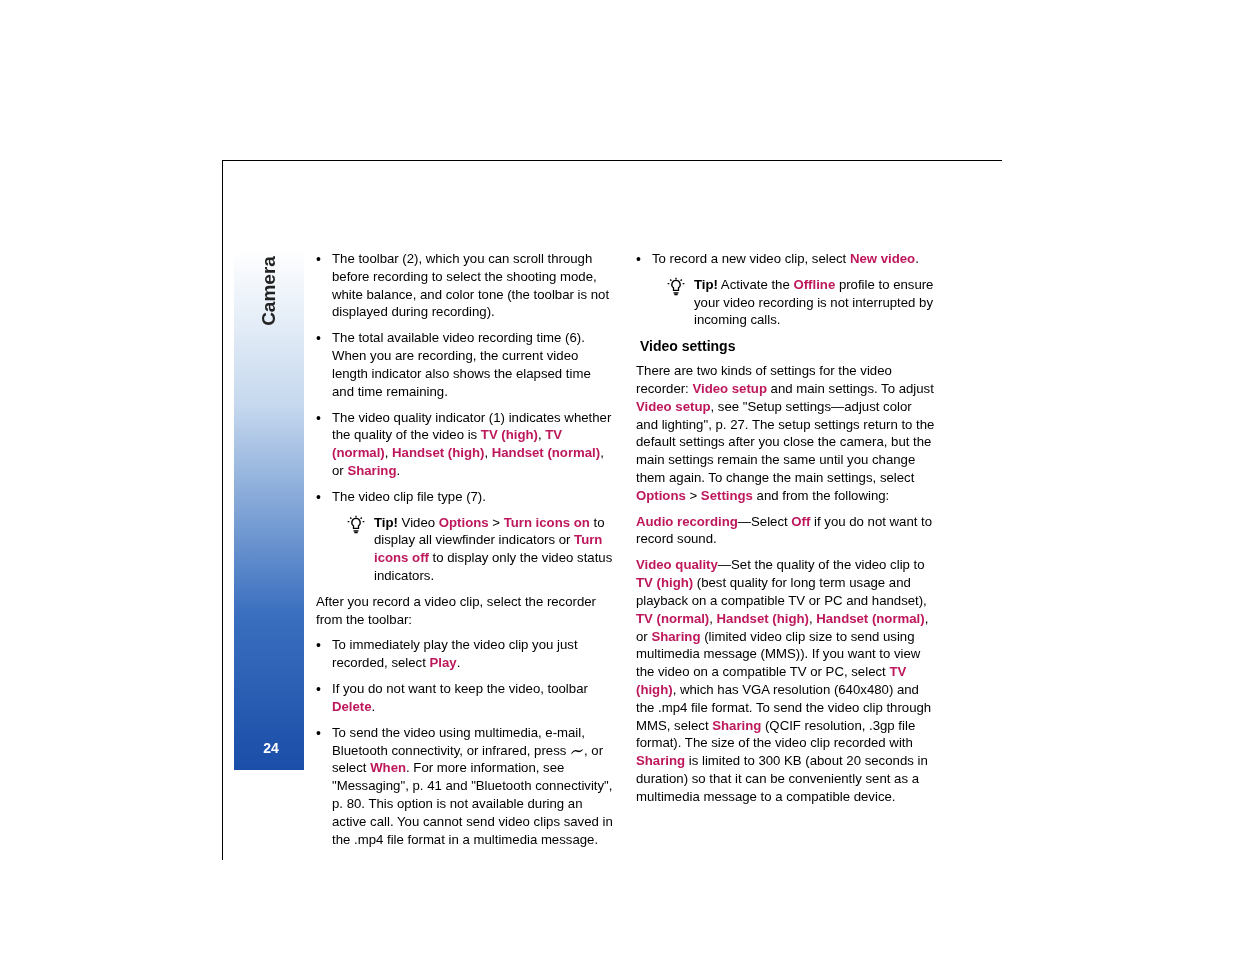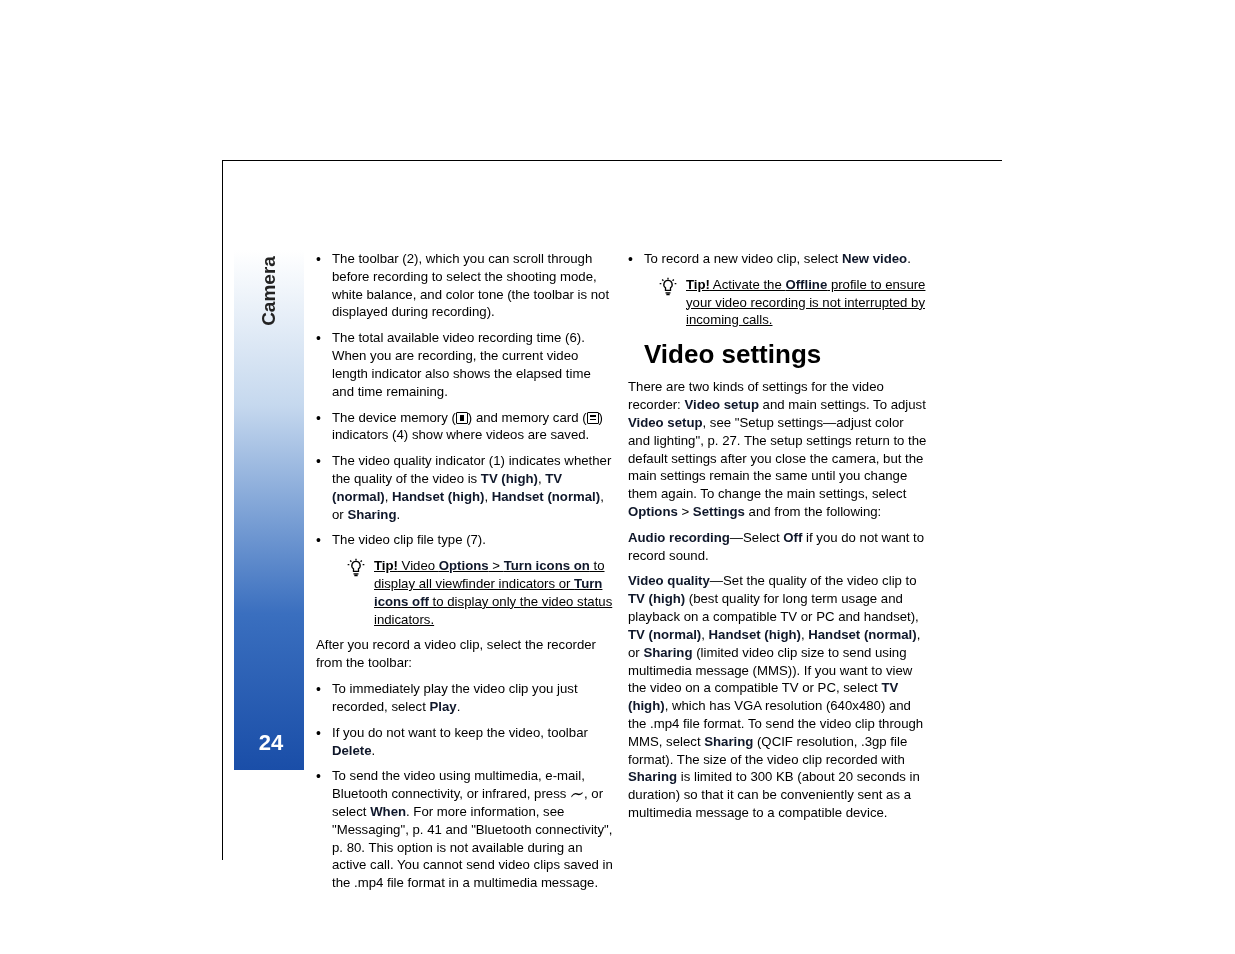--- a/index.html
+++ b/index.html
@@ -33,29 +33,29 @@
     white-space: nowrap;
   }
   .page-number {
     position: absolute;
     left: 4px;
     right: 0;
     bottom: 14px;
     text-align: center;
     color: #fff;
     font-weight: bold;
-    font-size: 22px;
+    font-size: 14px;
   }
   .content {
     position: absolute;
     left: 316px;
     top: 250px;
     width: 620px;
     display: flex;
-    gap: 12px;
+    gap: 20px;
     font-size: 13.2px;
     line-height: 1.35;
   }
   .col {
     width: 300px;
   }
   ul.bullets {
     list-style: none;
     padding: 0;
     margin: 0 0 8px 0;
@@ -65,40 +65,40 @@
     padding-left: 16px;
     margin-bottom: 8px;
   }
   ul.bullets > li::before {
     content: "•";
     position: absolute;
     left: 0;
     top: 0;
     font-size: 14px;
   }
-  .term { color: #0f172a; font-weight: bold; }
+  .term { color: #be185d; font-weight: bold; }
   p { margin-bottom: 8px; }
   h2 {
-    font-size: 26px;
+    font-size: 14px;
     font-weight: bold;
-    margin: 6px 0 6px 16px;
+    margin: 6px 0 6px 4px;
     color: #000;
   }
   .tip {
     display: flex;
     gap: 8px;
     padding-left: 30px;
     margin-bottom: 8px;
   }
   .tip-icon {
     flex: 0 0 20px;
     height: 20px;
     margin-top: 1px;
   }
-  .tip-text { flex: 1; text-decoration: underline; }
+  .tip-text { flex: 1; }
   .inline-icon {
     display: inline-block;
     width: 12px;
     height: 12px;
     border: 1.5px solid #000;
     vertical-align: -2px;
     position: relative;
     border-radius: 1px;
   }
   .inline-icon.mem::after {
@@ -132,23 +132,20 @@
   <div class="sidebar-label">Camera</div>
   <div class="page-number">24</div>
 </div>
 
 <div class="content">
 
   <div class="col">
     <ul class="bullets">
       <li>The toolbar (2), which you can scroll through before recording to select the shooting mode, white balance, and color tone (the toolbar is not displayed during recording).</li>
       <li>The total available video recording time (6). When you are recording, the current video length indicator also shows the elapsed time and time remaining.</li>
-      <li>
-        <span>The device memory (</span><span class="inline-icon mem"></span><span>) and memory card (</span><span class="inline-icon card"></span><span>) indicators (4) show where videos are saved.</span>
-      </li>
       <li>
         <span>The video quality indicator (1) indicates whether the quality of the video is </span><span class="term">TV (high)</span><span>, </span><span class="term">TV (normal)</span><span>, </span><span class="term">Handset (high)</span><span>, </span><span class="term">Handset (normal)</span><span>, or </span><span class="term">Sharing</span><span>.</span>
       </li>
       <li>The video clip file type (7).</li>
     </ul>
 
     <div class="tip">
       <svg class="tip-icon" viewBox="0 0 24 24">
           <path fill="none" stroke="#000" stroke-width="1.6" d="M12 4a5 5 0 0 0-3 9v3h6v-3a5 5 0 0 0-3-9zM9 19h6M10 21h4"></path>
           <path stroke="#000" stroke-width="1.6" d="M12 1v2M4 8H2M22 8h-2M5 3l1.5 1.5M19 3l-1.5 1.5"></path>

